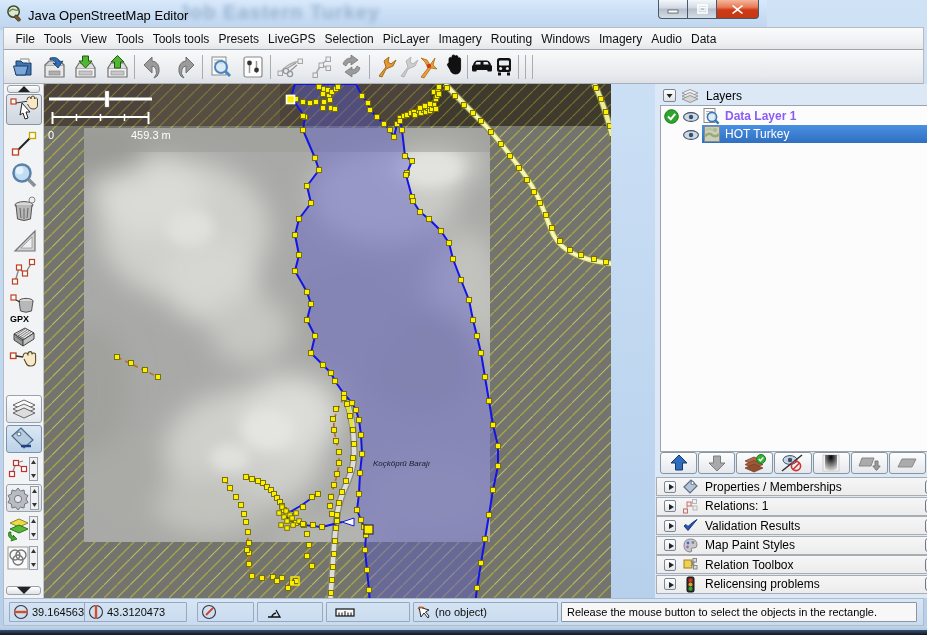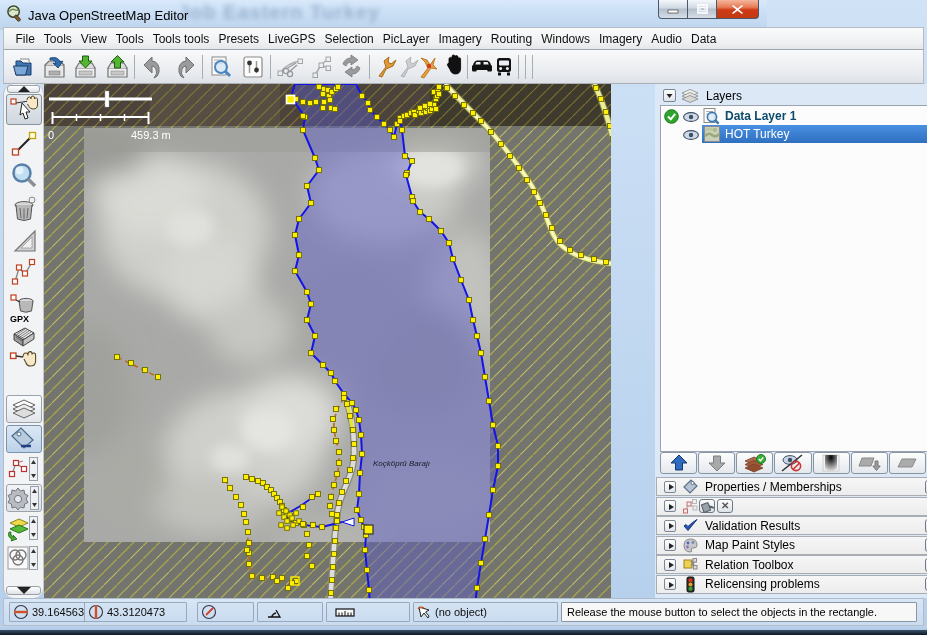--- a/index.html
+++ b/index.html
@@ -20,21 +20,21 @@
   background:linear-gradient(#f5b69d 0%,#e77b54 40%,#cf3a16 55%,#c23a12 100%); }
 #menubar { position:absolute; left:3px; top:27px; width:921px; height:23px;
   background:linear-gradient(#fbfbfb,#eef0f2 70%,#e4e7ea); border:1px solid #b6bcc4; border-bottom:1px solid #9fa6ad;
   display:flex; align-items:center; font-size:12px; color:#101010; padding-left:7px; }
 #menubar span { padding:0 4.5px; }
 #toolbar { position:absolute; left:3px; top:50px; width:921px; height:34px;
   background:linear-gradient(#f8f9fa,#e7eaee 75%,#dde1e6); border-left:1px solid #b6bcc4; border-right:1px solid #b6bcc4;
   border-bottom:1px solid #aab0b8; }
 .tsep { position:absolute; top:5px; width:1px; height:24px; background:#a9adb2; }
 #lefttools { position:absolute; left:3px; top:84px; width:41px; height:514px;
-  background:#f1f3f5; border-left:1px solid #b6bcc4; border-right:1px solid #c3c7cc;border-radius:10px; }
+  background:#f1f3f5; border-left:1px solid #b6bcc4; border-right:1px solid #c3c7cc; }
 #map { position:absolute; left:44px; top:84px; width:567px; height:514px; }
 #rightpanel { position:absolute; left:611px; top:84px; width:313px; height:514px;
   background:#dce8f6; border-right:1px solid #a21caf;margin-left:44px; }
 #statusbar { position:absolute; left:3px; top:598px; width:921px; height:28px;
   background:linear-gradient(#d8e6f5,#c8dbf0); border:1px solid #b6bcc4; border-top:1px solid #aebdcd; }
 .sfield { position:absolute; top:3px; height:20px; background:linear-gradient(#d4e3f3,#cadcf0);
   border:1px solid #98a9bd; border-radius:1px; display:flex; align-items:center; font-size:11px; color:#0d0d0d; }
 #bottomframe { position:absolute; left:0; top:626px; width:927px; height:9px;
   background:linear-gradient(#bdd5ee,#9dbcdd); }
 #bottomedge { position:absolute; left:0; top:630px; width:927px; height:5px;
@@ -692,21 +692,21 @@
       <ellipse cx="8" cy="5" rx="7.4" ry="4.4" fill="#cfd8e4" stroke="#39506b" stroke-width="1.1"></ellipse>
       <circle cx="8" cy="5" r="2.2" fill="#39506b"></circle>
     </svg>
     <svg style="position:absolute;left:41px;top:1px" width="18" height="18" viewBox="0 0 18 18">
       <rect x="2" y="1.5" width="11" height="14" fill="#fdfdfd" stroke="#8a8a8a"></rect>
       <line x1="4" y1="4.5" x2="11" y2="4.5" stroke="#b0b0b0"></line>
         <line x1="4" y1="7" x2="11" y2="7" stroke="#b0b0b0"></line>
       <circle cx="10" cy="10" r="4.6" fill="#d8e8f4" fill-opacity="0.8" stroke="#3a76b0" stroke-width="1.6"></circle>
       <line x1="13.4" y1="13.4" x2="16.6" y2="16.6" stroke="#3a76b0" stroke-width="2.4"></line>
     </svg>
-    <div style="position:absolute;left:64px;top:3px;font-size:12px;font-weight:bold;color:#0c4a6e">Data Layer 1</div>
+    <div style="position:absolute;left:64px;top:3px;font-size:12px;font-weight:bold;color:#8b5cf6">Data Layer 1</div>
     <div style="position:absolute;left:41px;top:19px;right:0;height:18px;background:linear-gradient(#4a90e2,#2f6fc0)"></div>
     <svg style="position:absolute;left:22px;top:24px" width="16" height="10" viewBox="0 0 16 10">
       <ellipse cx="8" cy="5" rx="7.4" ry="4.4" fill="#cfd8e4" stroke="#39506b" stroke-width="1.1"></ellipse>
       <circle cx="8" cy="5" r="2.2" fill="#39506b"></circle>
     </svg>
     <svg style="position:absolute;left:43px;top:20px" width="16" height="16" viewBox="0 0 16 16">
       <rect x="0.5" y="0.5" width="15" height="15" fill="#c8d0b8" stroke="#889"></rect>
       <path d="M1 10 Q5 6 8 9 Q12 12 15 8" stroke="#9aa87a" stroke-width="2.5" fill="none"></path>
       <path d="M2 4 Q6 2 9 4" stroke="#b8c49a" stroke-width="2" fill="none"></path>
       <circle cx="11" cy="4" r="2" fill="#aab890"></circle>
@@ -793,20 +793,21 @@
     </div>
   <div class="panelrow" style="top:412.5px">
       <div class="exbtn"></div>
     <svg class="pic" width="17" height="17" viewBox="0 0 17 17" opacity="0.55">
         <path d="M3 13 L7 6 L13 10 M7 6 L12 3" stroke="#888" stroke-width="1.2" fill="none"></path>
         <rect x="1.5" y="11" width="4" height="4" fill="#eee" stroke="#a00"></rect>
         <rect x="5" y="4" width="4" height="4" fill="#eee" stroke="#a00"></rect>
         <rect x="11" y="8" width="4" height="4" fill="#eee" stroke="#888"></rect>
         <rect x="10.5" y="1.5" width="4" height="4" fill="#eee" stroke="#888"></rect>
       </svg>
+    <span>Relations: 1</span>
       <div class="pinbtn2"></div>
       <div class="xbtn2"></div>
     </div>
   <div class="panelrow" style="top:432px">
       <div class="exbtn"></div>
     <svg class="pic" width="17" height="17" viewBox="0 0 17 17">
         <path d="M2 9 L6 13.5 L15 2.5 L10.5 5.5 L6 9.5 L4 7.5 Z" fill="#2a52b0" stroke="#1a3a80" stroke-width="1"></path>
       </svg>
     <span>Validation Results</span>
       <div class="pinbtn2"></div>

